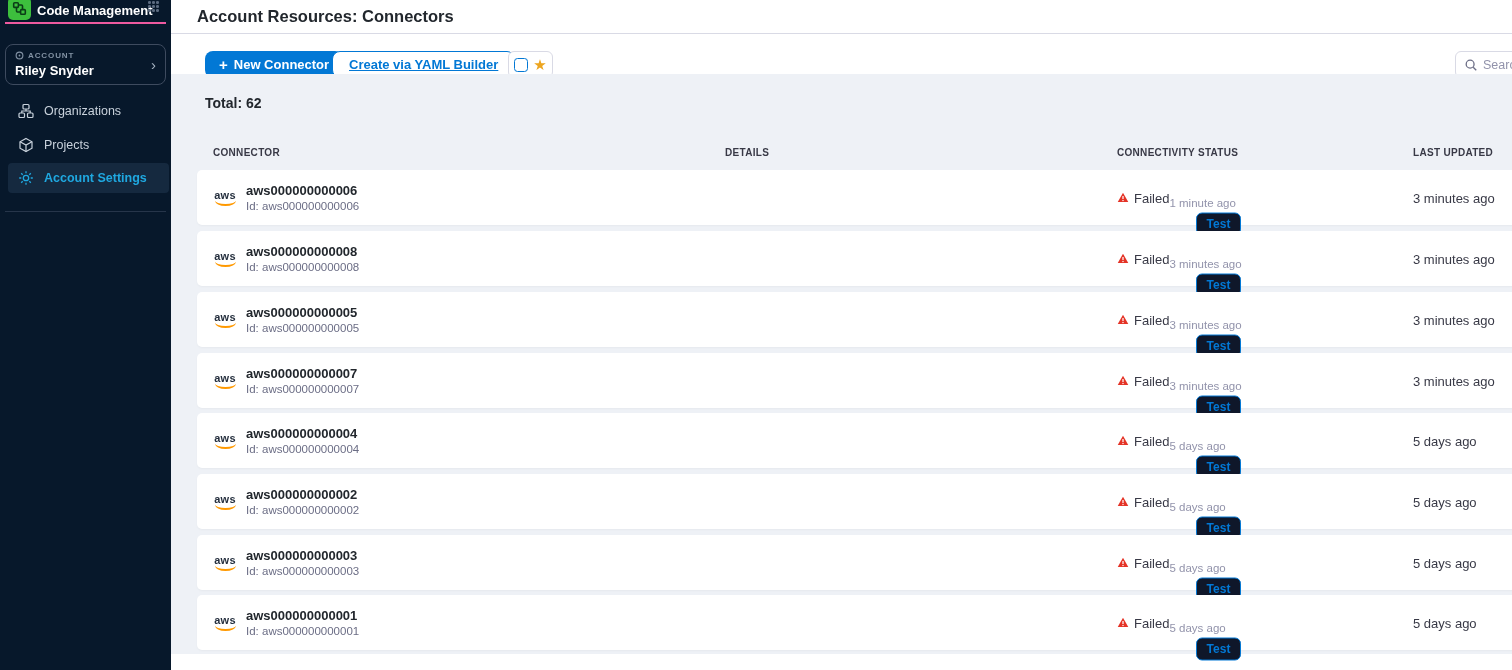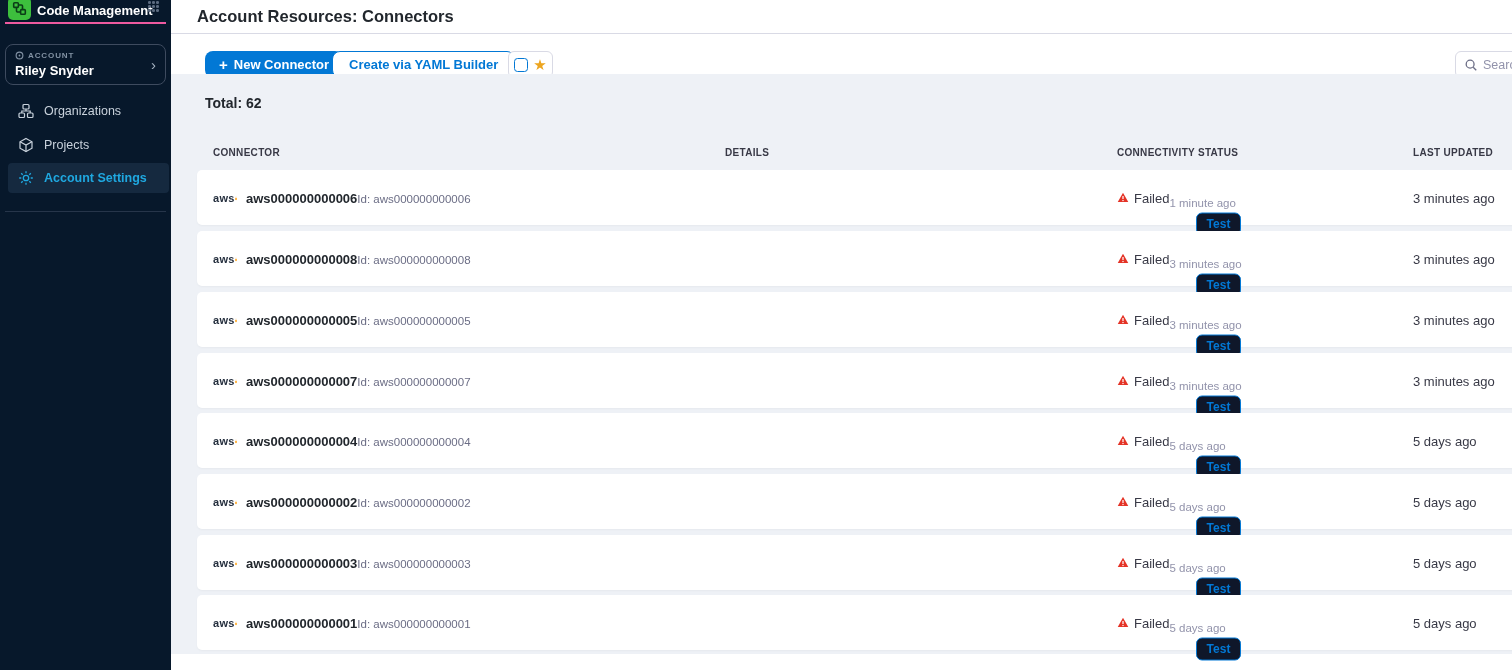--- a/index.html
+++ b/index.html
@@ -26,40 +26,40 @@
   .sidebar-divider { position:absolute; left:5px; top:211px; width:161px; height:1px; background:#26354A; }
 
   
   .main-header { position:absolute; left:171px; top:0; width:1341px; height:34px; background:#fff; border-bottom:1px solid #D9DAE5; }
   .page-title { position:absolute; left:26px; top:7px; font-size:16.5px; font-weight:bold; color:#22272D; }
 
   
   .toolbar { position:absolute; left:171px; top:35px; width:1341px; height:54px; background:#fff; border-bottom:1px solid #D9DAE5; }
   .btn-primary { position:absolute; left:34px; top:16px; height:27px; padding:0 14px; background:#0278D5; border:none; border-radius:8px; color:#fff; font-size:13px; font-weight:bold; font-family:inherit; display:flex; align-items:center; gap:6px; cursor:pointer; }
   .btn-primary .plus { font-size:15px; font-weight:bold; }
-  .btn-outline { position:absolute; left:161px; top:16px; height:27px; padding:0 16px; background:#fff; border:1px solid #0278D5; border-radius:8px; color:#0278D5; font-size:13px; font-weight:bold; font-family:inherit; cursor:pointer; }
+  .btn-outline { position:absolute; left:161px; top:16px; height:27px; padding:0 16px; background:#fff; border:1px solid #0278D5; border-radius:8px; color:#0278D5; font-size:13px; font-weight:bold; font-family:inherit; cursor:pointer;text-decoration:underline; }
   .fav-group { position:absolute; left:337px; top:16px; width:45px; height:27px; border:1px solid #D9DAE5; border-radius:6px; display:flex; align-items:center; justify-content:center; gap:5px; cursor:pointer; background:#fff; }
   .fav-checkbox { width:14px; height:14px; border:1.5px solid #0278D5; border-radius:3.5px; background:#fff; }
   .fav-star { color:#EDA51F; font-size:15px; line-height:15px; }
   .search-box { position:absolute; left:1284px; top:16px; width:150px; height:27px; border:1px solid #D9DAE5; border-radius:6px; background:#fff; display:flex; align-items:center; gap:5px; padding:0 8px; }
   .search-box input { border:none; outline:none; font-size:12.5px; color:#6B6D85; width:100px; font-family:inherit; background:transparent; }
   .search-box input::placeholder { color:#9293AB; }
 
   
   .content { position:absolute; left:171px; top:74px; width:1341px; height:580px; background:#EEF1F6; }
   .total-line { position:absolute; left:34px; top:21px; font-size:14px; font-weight:bold; color:#22272D; }
   .col-header { position:absolute; top:73px; font-size:10px; font-weight:bold; letter-spacing:0.3px; color:#383946; }
   .col-connector { left:42px; } .col-details { left:554px; } .col-status { left:946px; } .col-updated { left:1242px; }
 
   .row { position:absolute; left:26px; width:1320px; height:55px; background:#fff; border-radius:5px; box-shadow:0 1px 2px rgba(40,41,61,0.04); }
   .cell-conn { position:absolute; left:16px; top:50%; transform:translateY(-50%); display:flex; align-items:center; gap:9px; }
-  .awslogo { display:flex; flex-direction:row; align-items:center; width:24px; }
+  .awslogo { display:flex; flex-direction:column; align-items:center; width:24px; }
   .awstxt { font-size:11px; font-weight:bold; color:#252F3E; line-height:10px; letter-spacing:0.3px; }
   .awsarc { width:21px; height:6px; border-bottom:2px solid #FF9900; border-radius:0 0 55% 55% / 0 0 100% 100%; }
-  .names { display:flex; flex-direction:row;align-items:flex-end; }
+  .names { display:flex; flex-direction:column; }
   .conn-name { font-size:13px; font-weight:bold; color:#22272D; line-height:15px; }
   .conn-id { font-size:11.5px; color:#6B6D85; line-height:14px; margin-top:1px; }
   .cell-status { position:absolute; left:920px; top:50%; transform:translateY(-50%); display:flex; flex-direction:row; }
   .st-line { display:flex; align-items:center; gap:5px; font-size:13px; color:#383946; line-height:15px; }
   .st-time { font-size:11.5px; color:#9293AB; line-height:14px; margin-top:9px; }
   .test-btn { position:absolute; left:999px; top:50%; transform:translateY(-50%); width:45px; height:23px; background:#0f172a; border:1.5px solid #0278D5; border-radius:6px; color:#0278D5; font-size:12px; font-weight:bold; font-family:inherit; cursor:pointer;margin-top:26px; }
   .cell-updated { position:absolute; left:1216px; top:50%; transform:translateY(-50%); font-size:13px; color:#383946; }
 </style>
 </head>
 <body>

